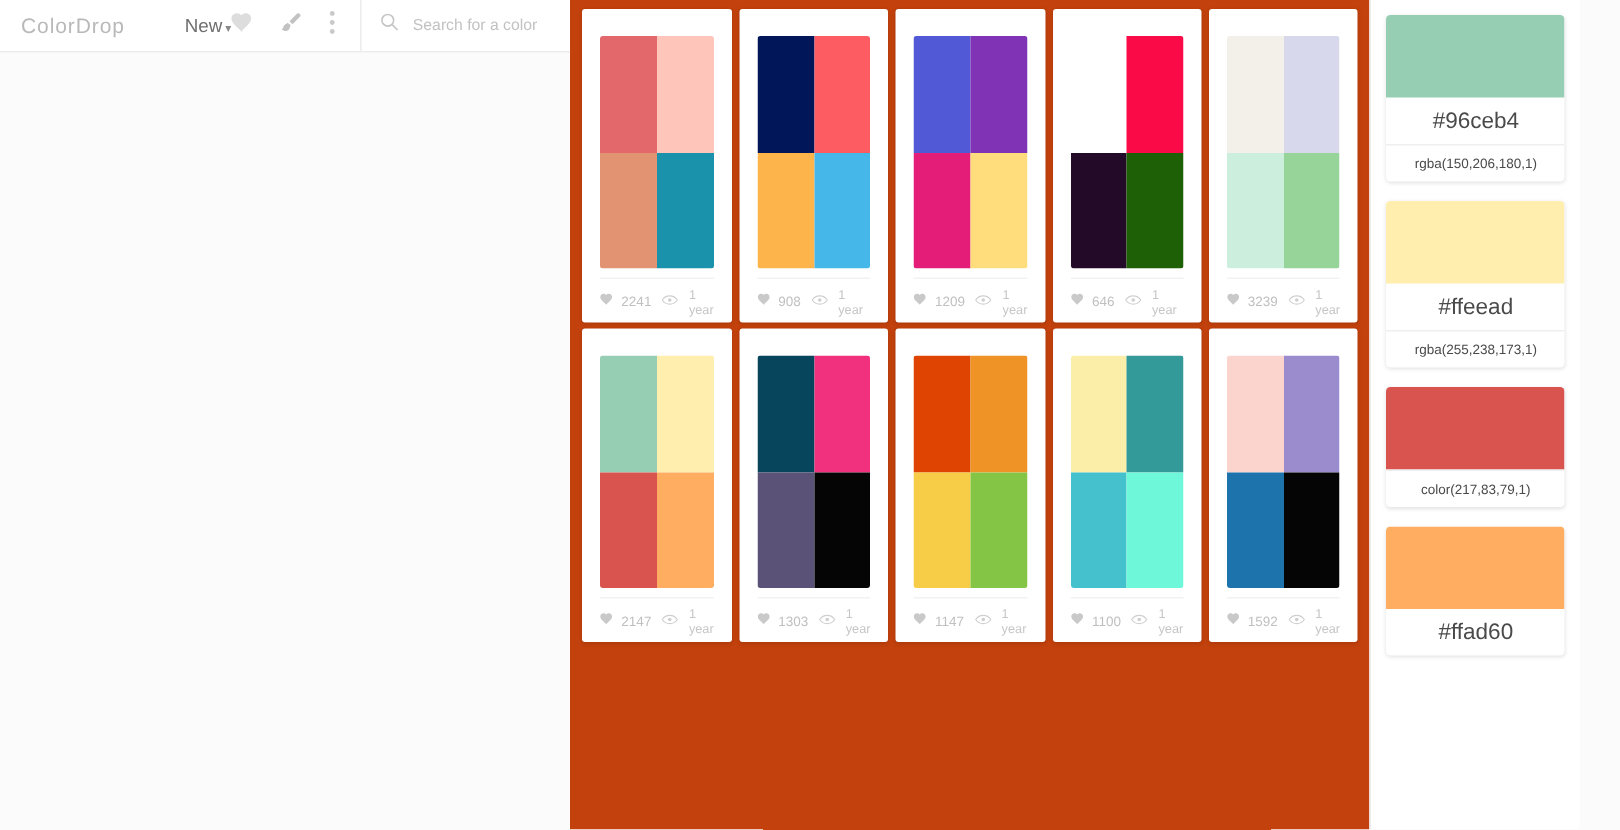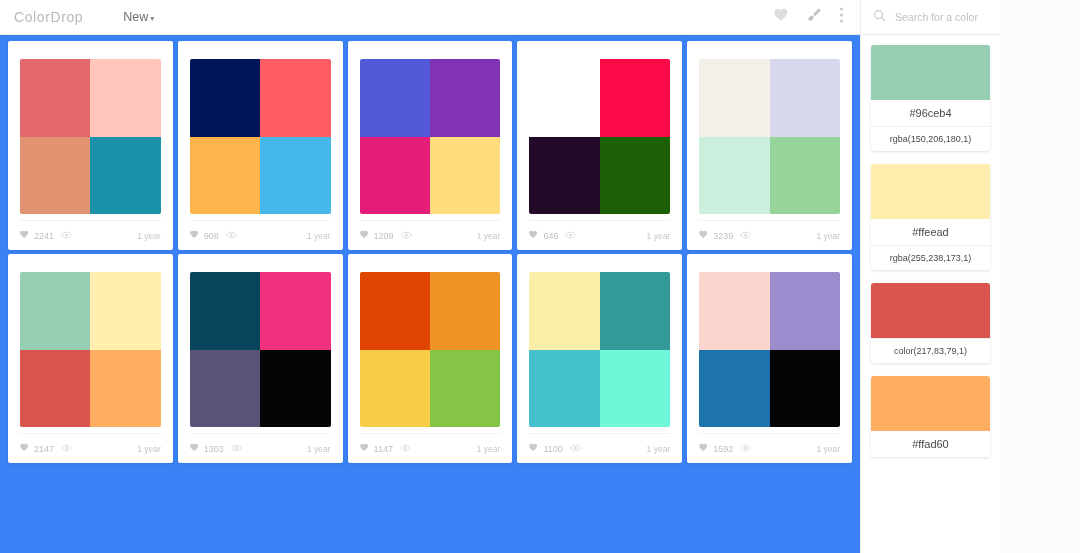--- a/index.html
+++ b/index.html
@@ -2,21 +2,21 @@
 <html><head>
 <meta charset="utf-8">
 <style>
   * { box-sizing: border-box; margin: 0; padding: 0; }
   html, body {
     width: 1080px; height: 553px;
     background: #fbfbfb;
     font-family: "Liberation Sans", sans-serif;
     overflow: hidden;
   }
-  .app { display: flex; flex-direction: column; width: 1000px; height: 553px; }
+  .app { display: flex; flex-direction: row; width: 1000px; height: 553px; }
 
   
   .topbar {
     height: 35px; min-height: 35px;
     display: flex; align-items: center;
     background: #ffffff;
     border-bottom: 1px solid #ececec;
   }
   .topbar-left { display: flex; align-items: center; flex: 1; height: 100%; }
   .logo {
@@ -54,21 +54,21 @@
     width: 100%; background: transparent;
   }
   .search-input::placeholder { color: #c2c2c2; }
 
   
   .body { display: flex; flex: 1; min-height: 0; }
 
   
   .grid-area {
     flex: 1;
-    background: #3b82f6;
+    background: #c2410c;
     padding: 6px 0 0 0;
     overflow: hidden;
   }
   .grid {
     display: grid;
     grid-template-columns: repeat(5, 1fr);
     column-gap: 5px;
     row-gap: 4px;
     padding: 0 8px;
   }
@@ -113,21 +113,21 @@
   .sb-card {
     border-radius: 3px;
     box-shadow: 0 1px 3px rgba(0,0,0,.12);
     overflow: hidden;
     background: #fff;
     cursor: pointer;
   }
   .sb-color { height: 55px; width: 100%; }
   .sb-hex, .sb-rgba {
     text-align: center;
-    font-size: 11px;
+    font-size: 15px;
     color: #4a4a4a;
     padding: 7px 2px;
   }
   .sb-rgba { border-top: 1px solid #efefef; font-size: 9px; }
 </style>
 </head>
 <body>
 
 <div class="app">
 

